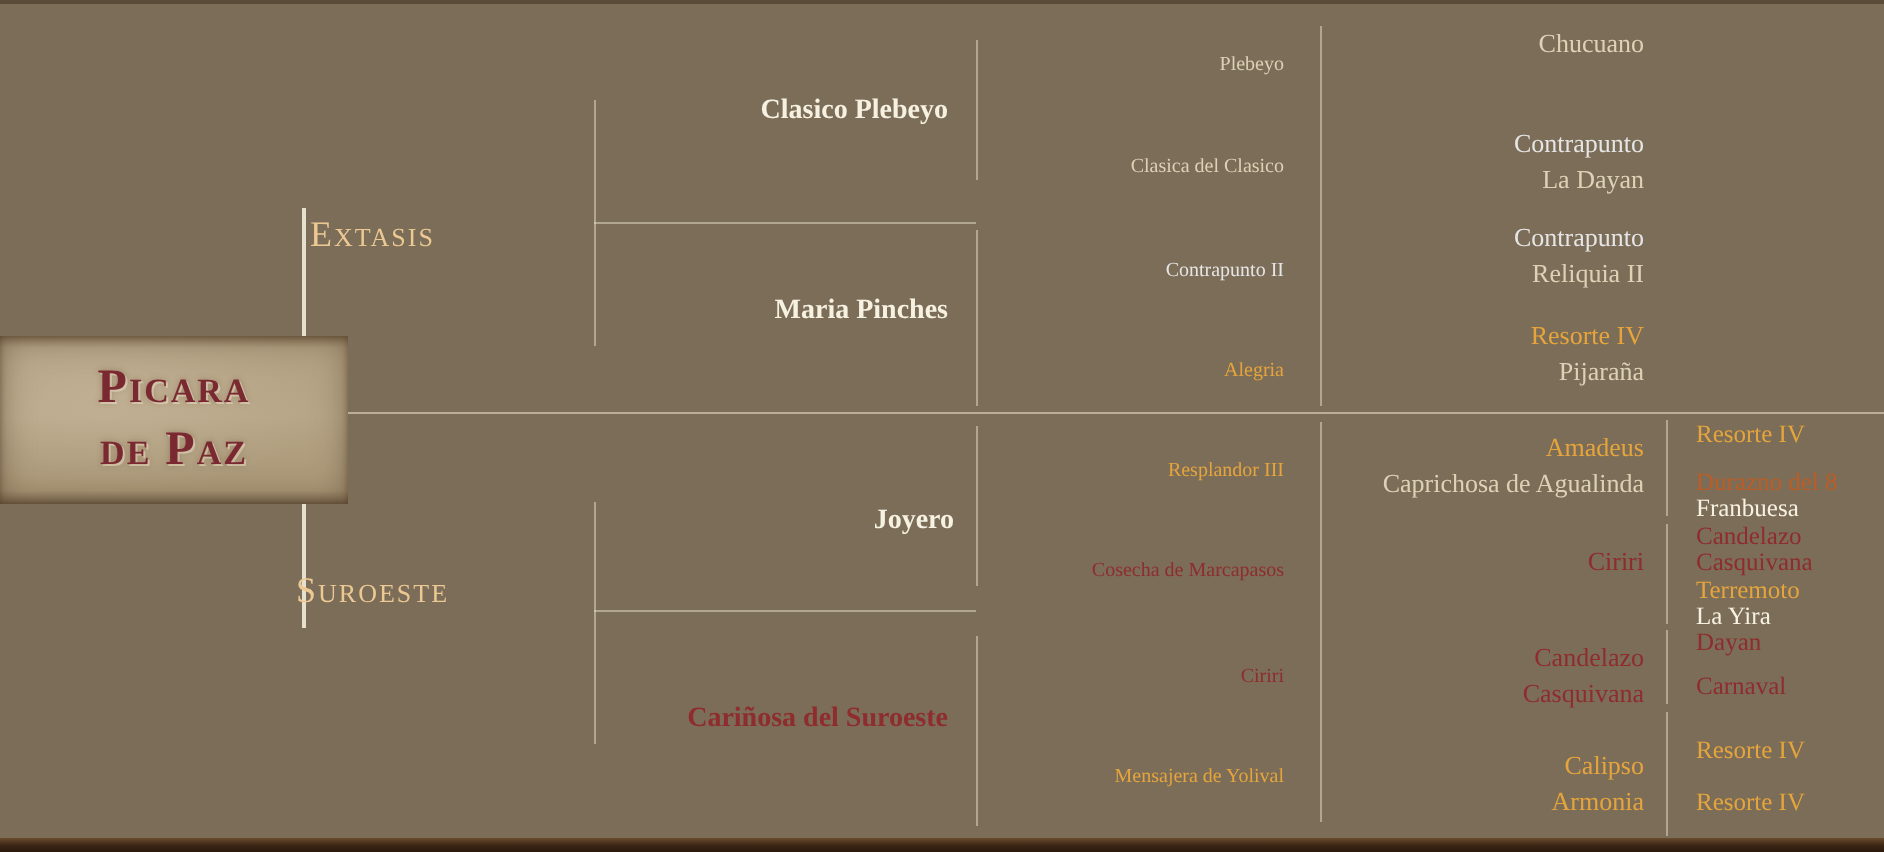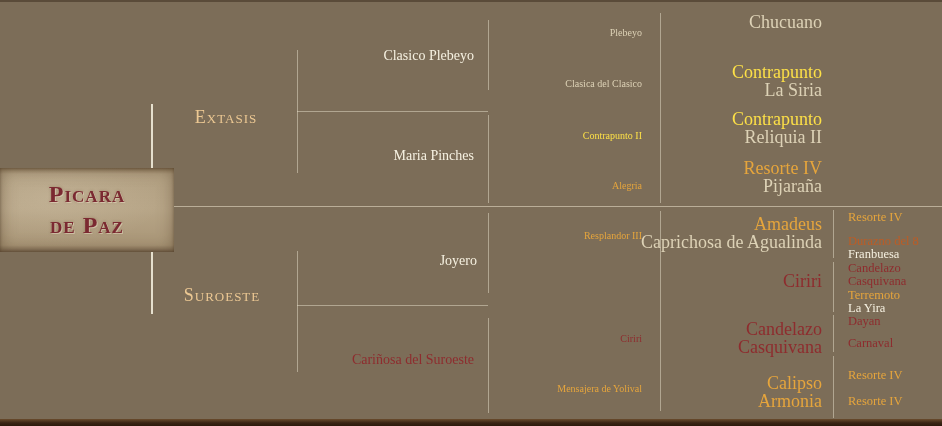--- a/index.html
+++ b/index.html
@@ -28,35 +28,34 @@
     box-shadow:inset 0 0 16px rgba(84,64,40,.55), inset 0 0 3px rgba(55,38,20,.5);
     display:flex;flex-direction:column;justify-content:center;align-items:center;
   }
   .plate .pl-line{
     font-size:24px;line-height:31px;font-variant:small-caps;letter-spacing:1px;
     color:#7b2931;font-weight:bold;
     text-shadow:1px 1px 0 rgba(248,238,214,.45),0 0 3px rgba(90,55,30,.35);
   }
   
   .nm{position:absolute;white-space:nowrap;font-size:10px;line-height:16px;}
-  .nm.g3{font-size:14px;text-align:right;}
+  .nm.g3{font-size:14px;text-align:right;font-weight:bold;}
   .nm.g4{text-align:right;}
-  .pair{position:absolute;font-size:18px;line-height:18px;text-align:right;white-space:nowrap;}
+  .pair{position:absolute;font-size:13px;line-height:18px;text-align:right;white-space:nowrap;}
   .nm.g6{font-size:12.5px;line-height:14px;}
   .hdr{
     font-size:18px;line-height:29px;font-variant:small-caps;letter-spacing:1px;
-    text-align:center;
   }
   
   .c-white{color:#f6f1e1;}
   .c-cream{color:#ddd2b6;}
   .c-gold{color:#e6a53c;}
   .c-header-gold{color:#ecc893;}
   .c-red{color:#8e2c2e;}
-  .c-dark{color:#fde047;}
+  .c-dark{color:#e5e5e5;}
   .c-orange{color:#bd5c25;}
   
   .top-strip{position:absolute;left:0;top:0;width:942px;height:2px;background:rgba(40,26,13,.4);}
   .bottom-strip{
     position:absolute;left:0;top:419px;width:942px;height:7px;
     background:linear-gradient(180deg,#6a4c2d 0,#3a2414 55%,#2c190c 100%);
   }
 </style>
 </head>
 <body>
@@ -98,29 +97,30 @@
   <div class="nm g3 c-white" style="right:468px;top:48px;">Clasico Plebeyo</div>
   <div class="nm g3 c-white" style="right:468px;top:148px;">Maria Pinches</div>
   <div class="nm g3 c-white" style="right:465px;top:253px;">Joyero</div>
   <div class="nm g3 c-red" style="right:468px;top:352px;">Cariñosa del Suroeste</div>
 
   <div class="nm g4 c-cream" style="right:300px;top:25px;">Plebeyo</div>
   <div class="nm g4 c-cream" style="right:300px;top:76px;">Clasica del Clasico</div>
   <div class="nm g4 c-dark" style="right:300px;top:128px;">Contrapunto II</div>
   <div class="nm g4 c-gold" style="right:300px;top:178px;">Alegria</div>
   <div class="nm g4 c-gold" style="right:300px;top:228px;">Resplandor III</div>
+  <div class="nm g4 c-red" style="right:300px;top:278px;">Cosecha de Marcapasos</div>
   <div class="nm g4 c-red" style="right:300px;top:331px;">Ciriri</div>
   <div class="nm g4 c-gold" style="right:300px;top:381px;">Mensajera de Yolival</div>
 
   <div class="pair" style="right:120px;top:13px;">
     <div class="c-cream">Chucuano</div>
   </div>
   <div class="pair" style="right:120px;top:63px;">
     <div class="c-dark">Contrapunto</div>
-    <div class="c-cream">La Siria</div>
+    <div class="c-cream">La Dayan</div>
   </div>
   <div class="pair" style="right:120px;top:110px;">
     <div class="c-dark">Contrapunto</div>
     <div class="c-cream">Reliquia II</div>
   </div>
   <div class="pair" style="right:120px;top:159px;">
     <div class="c-gold">Resorte IV</div>
     <div class="c-cream">Pijaraña</div>
   </div>
   <div class="pair" style="right:120px;top:215px;">

